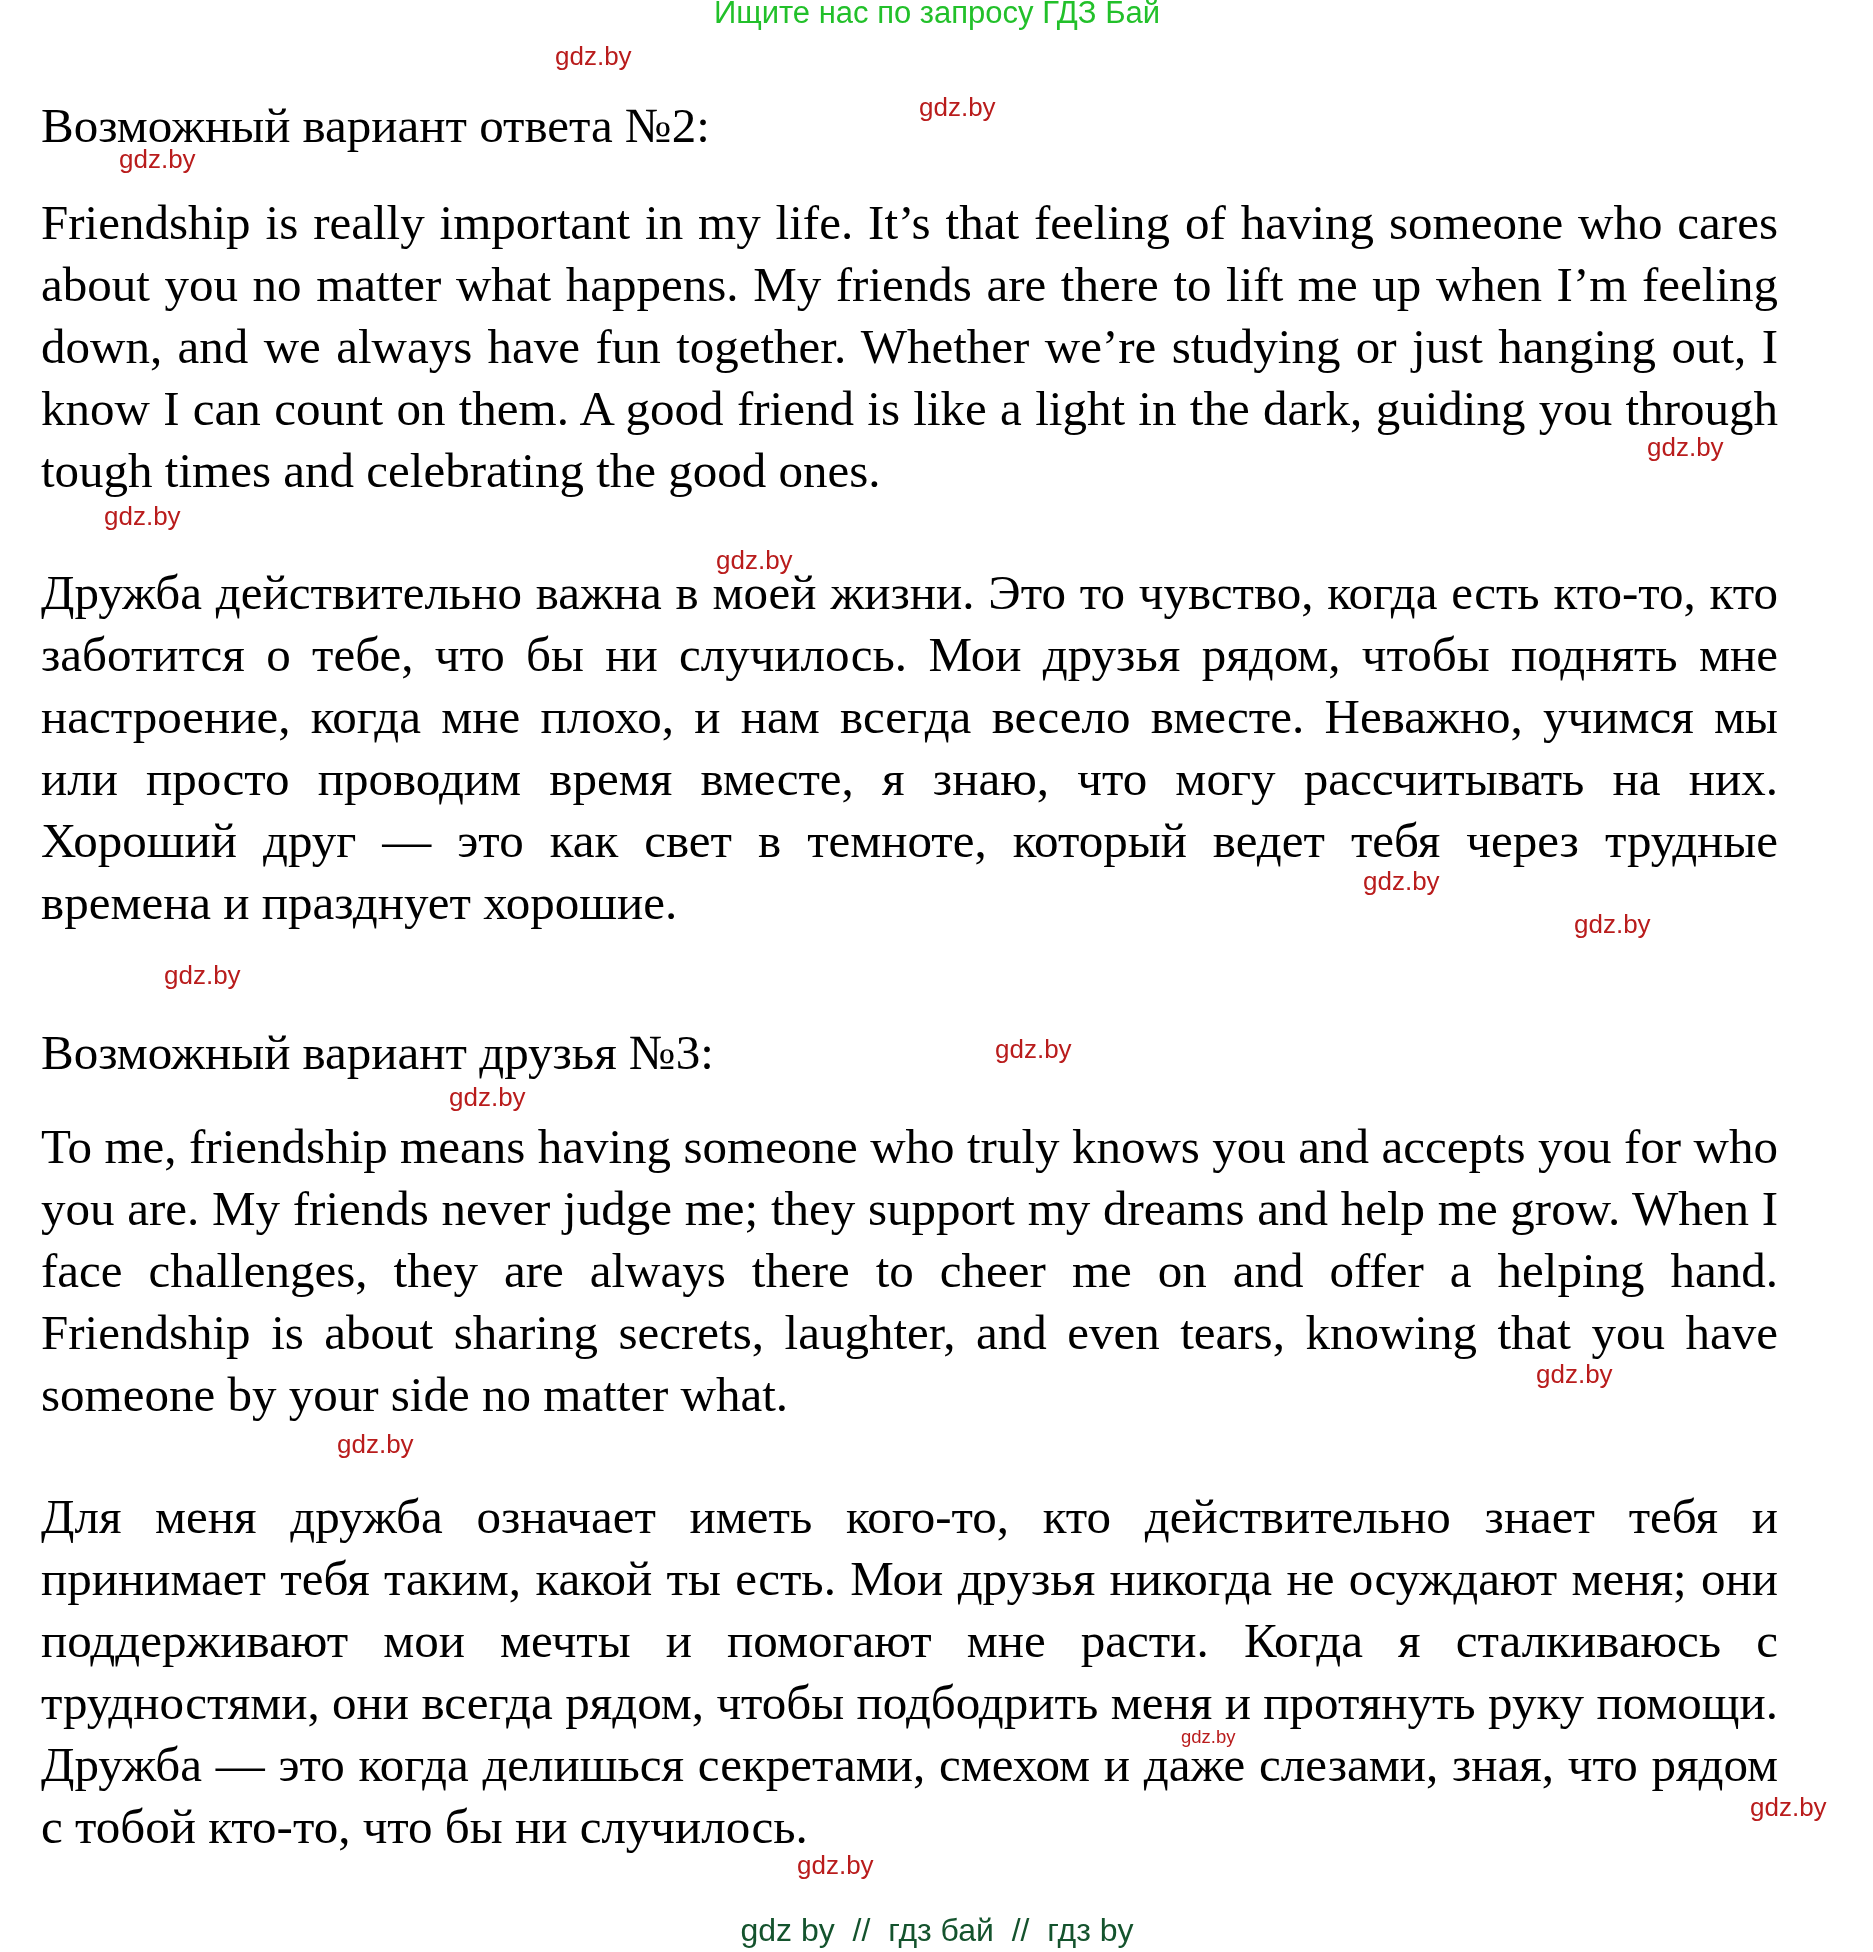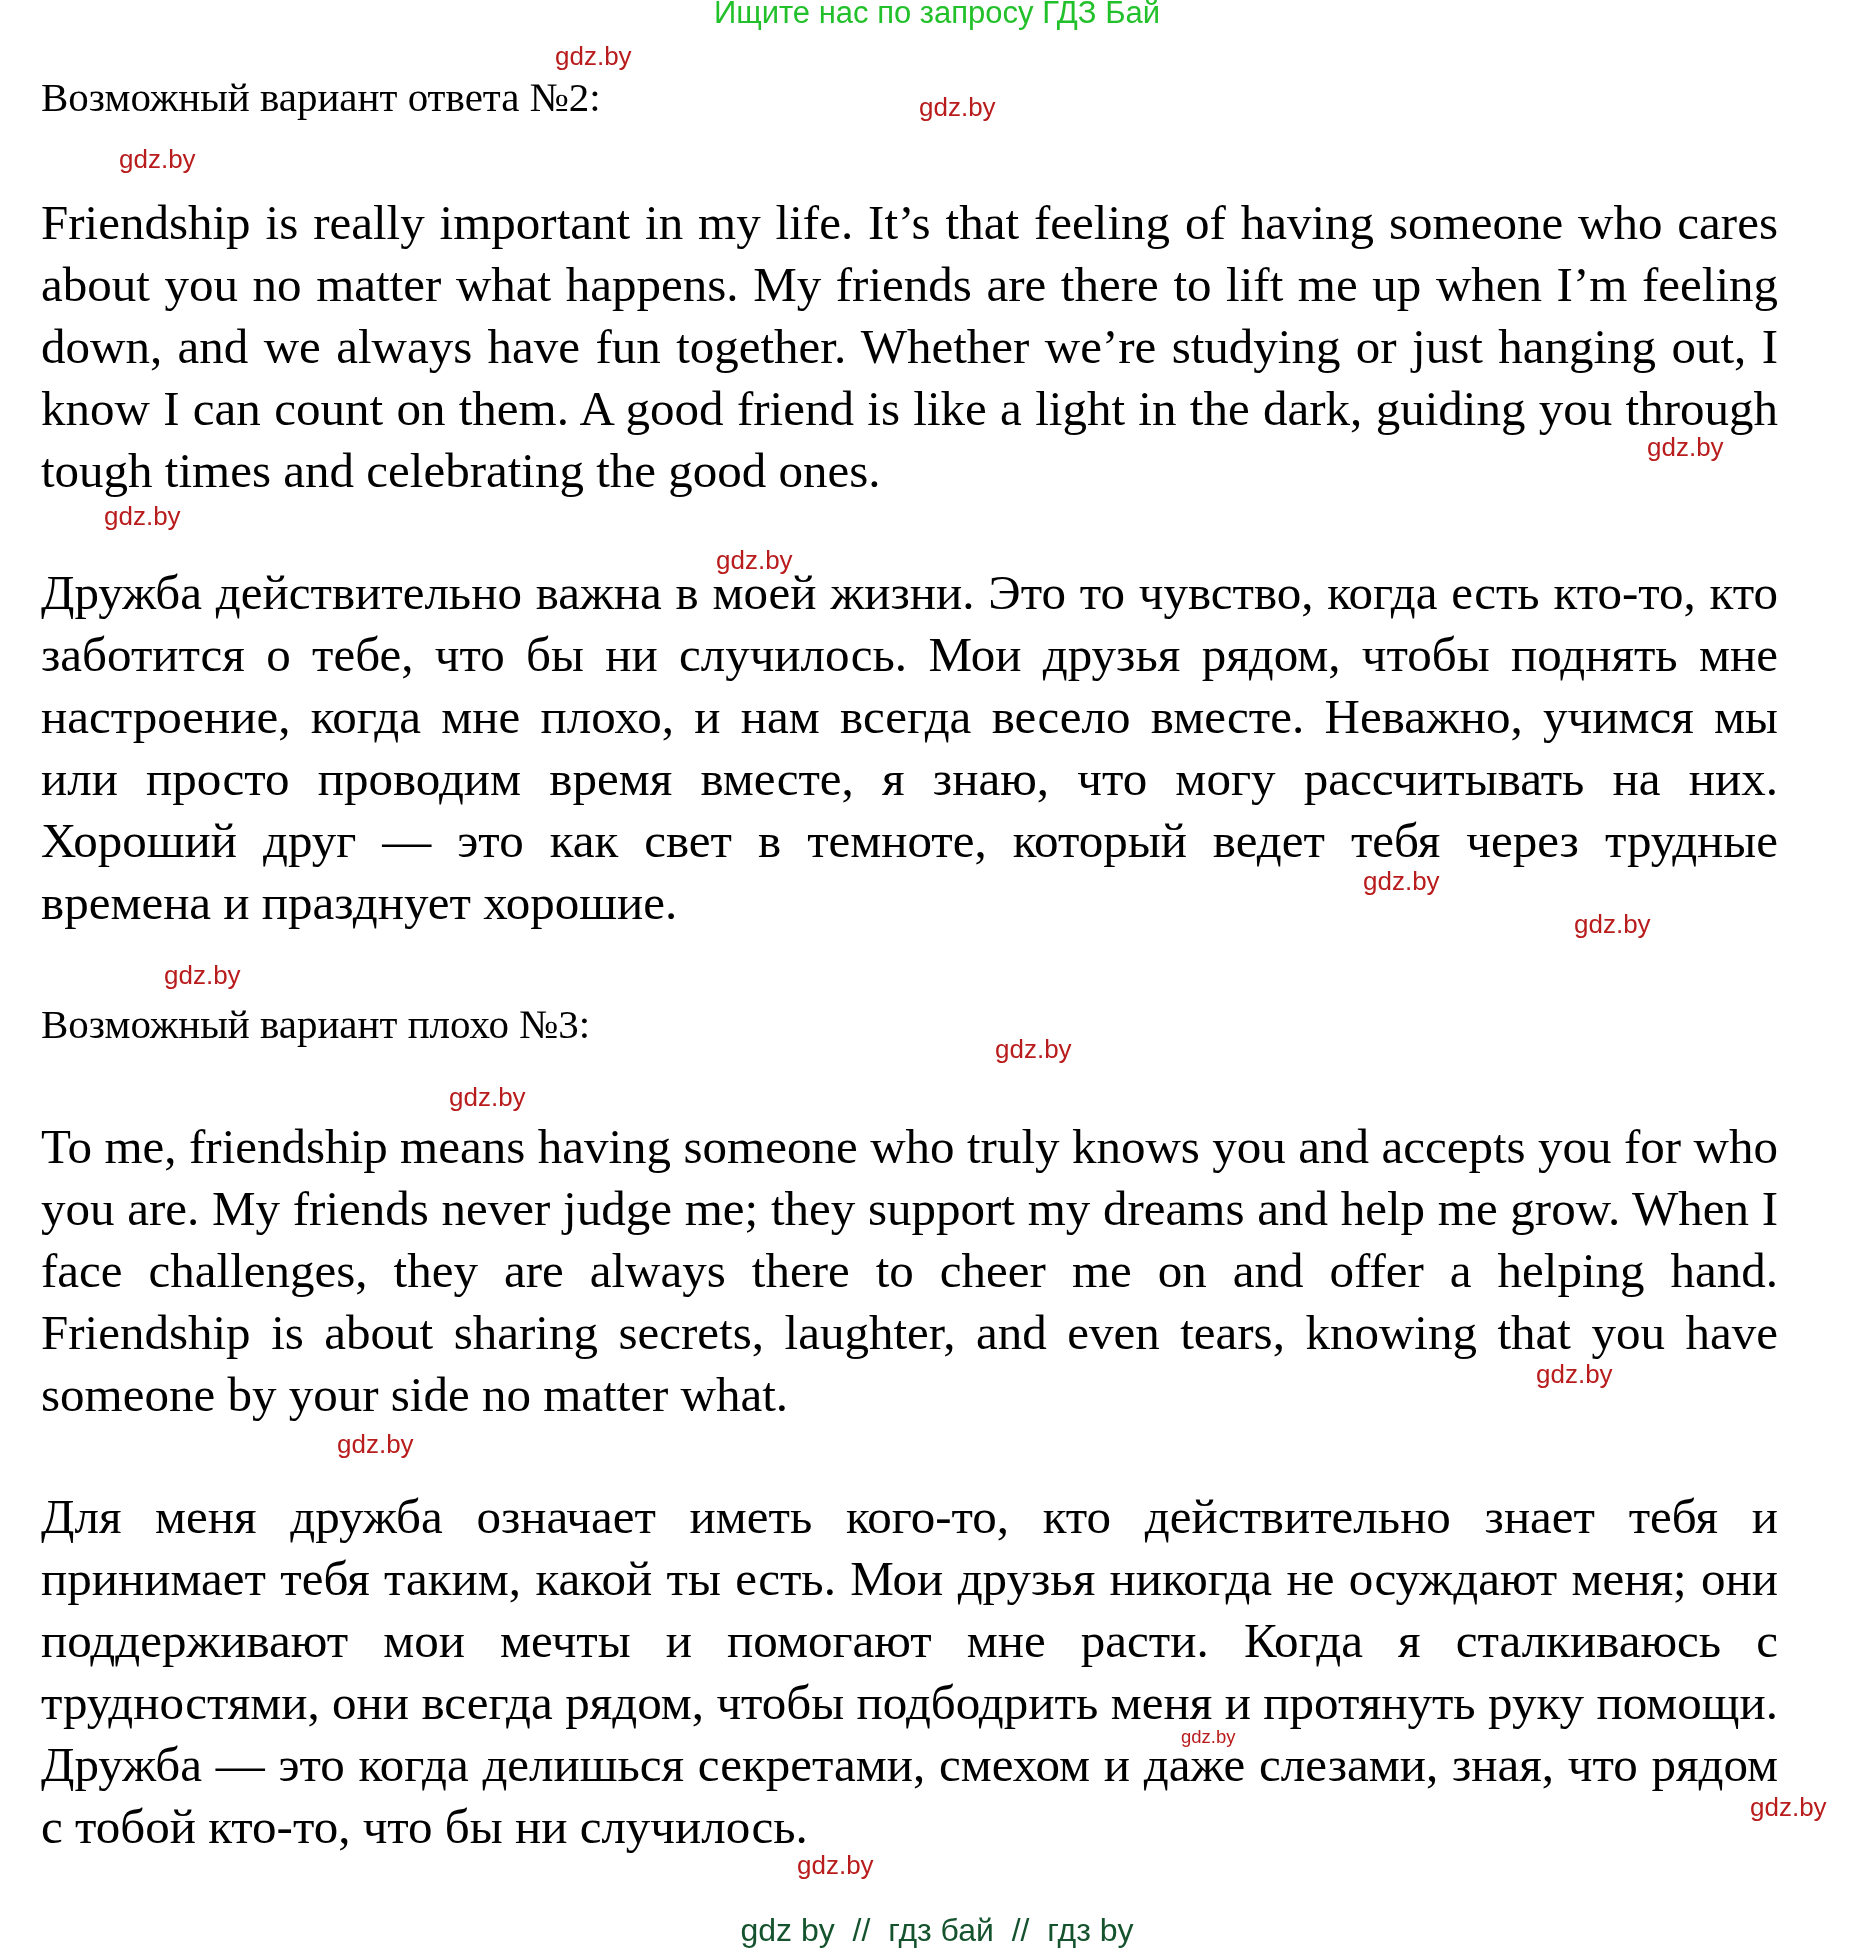--- a/index.html
+++ b/index.html
@@ -10,42 +10,42 @@
   .top-banner {
     position: absolute; top: -5.5px; left: 0; width: 1874px; text-align: center;
     font-family: "Liberation Sans", sans-serif; font-size: 31px; color: #22c02a;
   }
   .bottom-banner {
     position: absolute; top: 1912px; left: 0; width: 1874px; text-align: center;
     font-family: "Liberation Sans", sans-serif; font-size: 32px; color: #14532d;
     white-space: pre;
   }
   .heading {
-    position: absolute; left: 41px; font-size: 41px; line-height: 55px; white-space: nowrap;
+    position: absolute; left: 41px; font-size: 49px; line-height: 55px; white-space: nowrap; margin-top: 28px;
   }
   .para {
     position: absolute; left: 41px; width: 1737px;
     font-size: 49px; line-height: 62px; text-align: justify;
     text-align-last: left;
   }
   .wm {
     position: absolute; font-family: "Liberation Sans", sans-serif;
     font-size: 26px; color: #b91c1c; white-space: nowrap;
   }
 </style>
 </head>
 <body>
 
 <div class="top-banner">Ищите нас по запросу ГДЗ Бай</div>
 
 <div class="heading" style="top:70px;">Возможный вариант ответа №2:</div>
 <div class="para" style="top:192px;">Friendship is really important in my life. It’s that feeling of having someone who cares about you no matter what happens. My friends are there to lift me up when I’m feeling down, and we always have fun together. Whether we’re studying or just hanging out, I know I can count on them. A good friend is like a light in the dark, guiding you through tough times and celebrating the good ones.</div>
 <div class="para" style="top:562px;">Дружба действительно важна в моей жизни. Это то чувство, когда есть кто-то, кто заботится о тебе, что бы ни случилось. Мои друзья рядом, чтобы поднять мне настроение, когда мне плохо, и нам всегда весело вместе. Неважно, учимся мы или просто проводим время вместе, я знаю, что могу рассчитывать на них. Хороший друг — это как свет в темноте, который ведет тебя через трудные времена и празднует хорошие.</div>
 
-<div class="heading" style="top:997px;">Возможный вариант плохо №3:</div>
+<div class="heading" style="top:997px;">Возможный вариант друзья №3:</div>
 <div class="para" style="top:1116px;">To me, friendship means having someone who truly knows you and accepts you for who you are. My friends never judge me; they support my dreams and help me grow. When I face challenges, they are always there to cheer me on and offer a helping hand. Friendship is about sharing secrets, laughter, and even tears, knowing that you have someone by your side no matter what.</div>
 <div class="para" style="top:1486px;">Для меня дружба означает иметь кого-то, кто действительно знает тебя и принимает тебя таким, какой ты есть. Мои друзья никогда не осуждают меня; они поддерживают мои мечты и помогают мне расти. Когда я сталкиваюсь с трудностями, они всегда рядом, чтобы подбодрить меня и протянуть руку помощи. Дружба — это когда делишься секретами, смехом и даже слезами, зная, что рядом с тобой кто-то, что бы ни случилось.</div>
 
 <div class="wm" style="left:555px; top:41px;">gdz.by</div>
 <div class="wm" style="left:919px; top:92px;">gdz.by</div>
 <div class="wm" style="left:119px; top:144px;">gdz.by</div>
 <div class="wm" style="left:1647px; top:432px;">gdz.by</div>
 <div class="wm" style="left:104px; top:501px;">gdz.by</div>
 <div class="wm" style="left:716px; top:545px;">gdz.by</div>
 <div class="wm" style="left:1363px; top:866px;">gdz.by</div>

